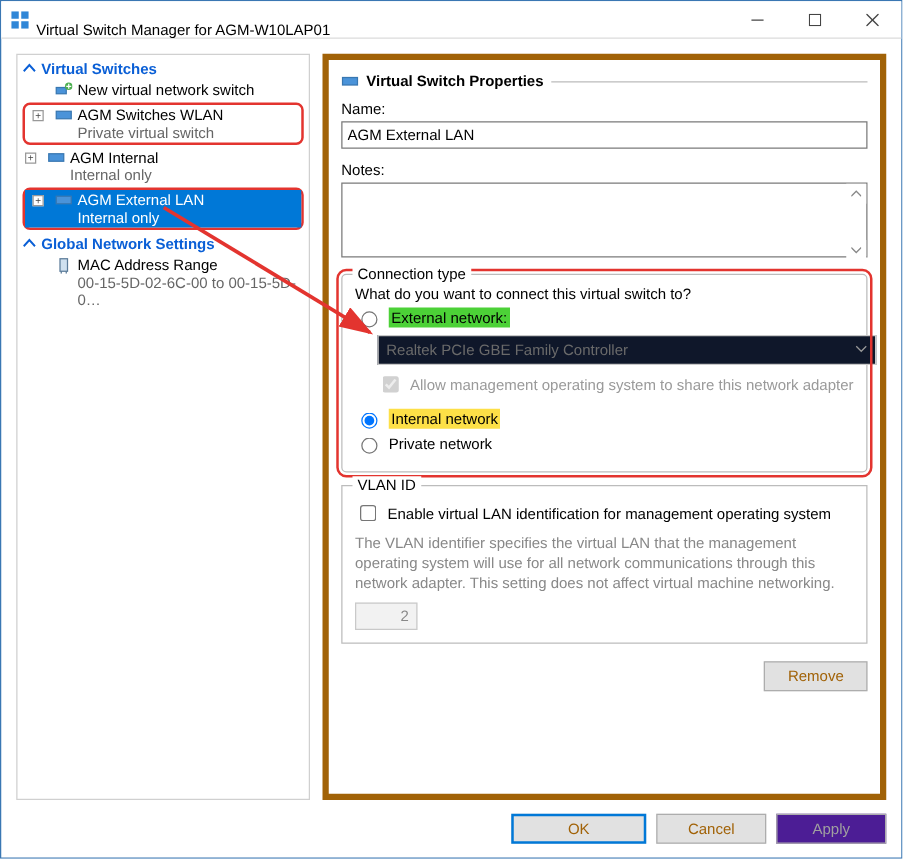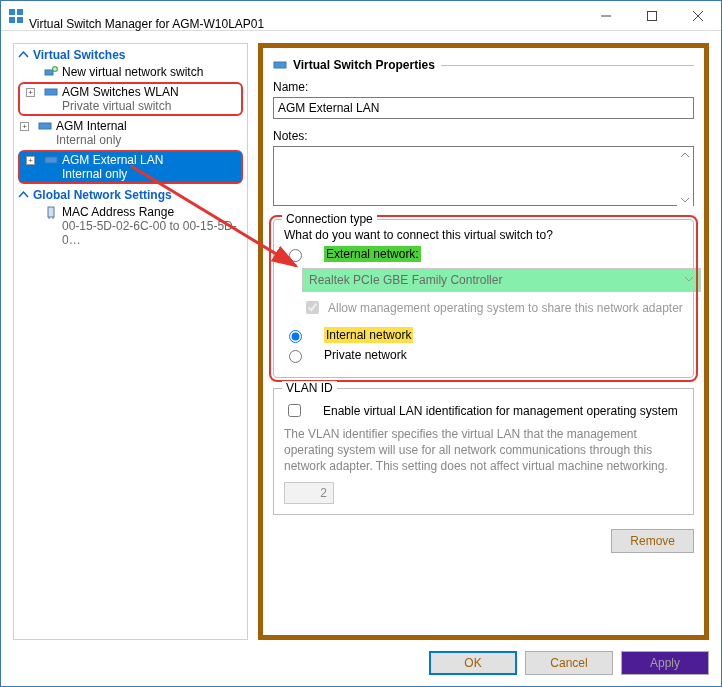--- a/index.html
+++ b/index.html
@@ -31,25 +31,25 @@
   .section-title .txt { font-weight: bold; }
   .field-label { margin-bottom: 3px; }
   .text-input { width: 100%; height: 22px; border: 1px solid #7a7a7a; padding: 2px 4px; background: #fff; }
   .notes-area { width: 100%; height: 60px; border: 1px solid #7a7a7a; padding: 2px 4px; background: #fff; resize: none; position: relative; }
   .scroll-arrow { position: absolute; right: 1px; width: 16px; height: 16px; display:flex; align-items:center; justify-content:center; color:#888; background:#fff;}
   .scroll-up { top: 1px; } .scroll-down { bottom: 1px; }
 
   .group { border: 1px solid #bcbcbc; padding: 8px 10px 10px 10px; margin-top: 10px; position: relative; }
   .group.red-annot { outline: 2px solid #e3342f; outline-offset: 2px; border-radius: 4px; }
   .group > legend, .group-title { position: absolute; top: -8px; left: 8px; background: #fff; padding: 0 4px; }
-  .radio-row { display: flex; align-items: center; gap: 19px; margin: 4px 0; }
+  .radio-row { display: flex; align-items: center; gap: 6px; margin: 4px 0; }
   .radio-row label { cursor: pointer; }
   .hl-green { background: #4cd137; padding: 1px 2px; }
   .hl-yellow { background: #fde047; padding: 1px 2px; }
-  .select-disabled { width: 100%; height: 24px; border: 1px solid #c9c9c9; background: #86efac; color: #6a6a6a; padding: 2px 6px; display: flex; align-items: center; justify-content: space-between; margin: 6px 0 6px 18px; }
+  .select-disabled { width: 100%; height: 24px; border: 1px solid #c9c9c9; background: #0f172a; color: #6a6a6a; padding: 2px 6px; display: flex; align-items: center; justify-content: space-between; margin: 6px 0 6px 18px; }
   .chevron-d { color: #999; }
   .chk-row { display: flex; align-items: center; gap: 6px; margin-left: 18px; color: #9a9a9a; }
   .chk-row input { accent-color: #9a9a9a; }
   .vlan-desc { color: #888; margin: 6px 0 8px 0; line-height: 16px; }
   .num-input { width: 50px; height: 22px; border: 1px solid #c9c9c9; background: #f2f2f2; color: #888; text-align: right; padding: 2px 6px; }
   .remove-row { display: flex; justify-content: flex-end; margin-top: 14px; }
   .btn { height: 24px; padding: 0 18px; border: 1px solid #adadad; background: #e1e1e1; color: #a16207; }
   .btn:disabled { color: #a0a0a0; background: #4c1d95; }
   .btn.primary { border: 2px solid #0078d7; }
 
@@ -244,21 +244,21 @@
         <input class="num-input" type="text" disabled="" value="2" style="">
       </div>
 
       <div class="remove-row">
         <button class="btn">Remove</button>
       </div>
     </div>
   </div>
 
   <div class="footer">
-    <button class="btn primary" style="width:88px;">OK</button>
+    <button class="btn primary" style="width:108px;">OK</button>
     <button class="btn" style="width:88px;">Cancel</button>
     <button class="btn" style="width:88px;" disabled="">Apply</button>
   </div>
 
   <svg class="arrow-overlay" style="left:120px; top:155px;" width="200" height="130">
     <defs>
         <marker id="ah" markerWidth="10" markerHeight="10" refX="8" refY="3" orient="auto">
           <path d="M0,0 L0,6 L9,3 z" fill="#e3342f"></path>
         </marker>
       </defs>

